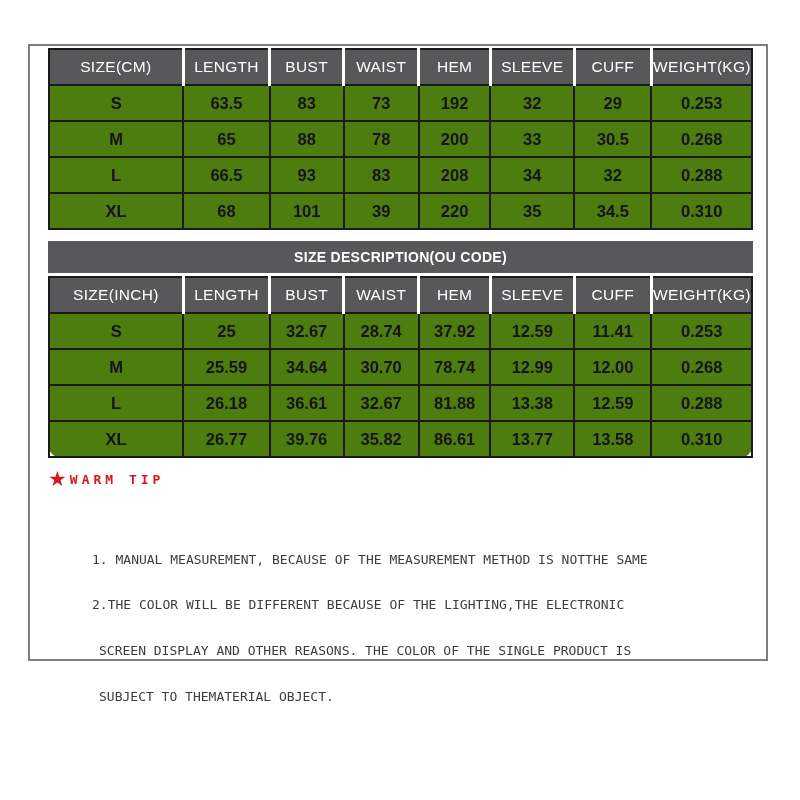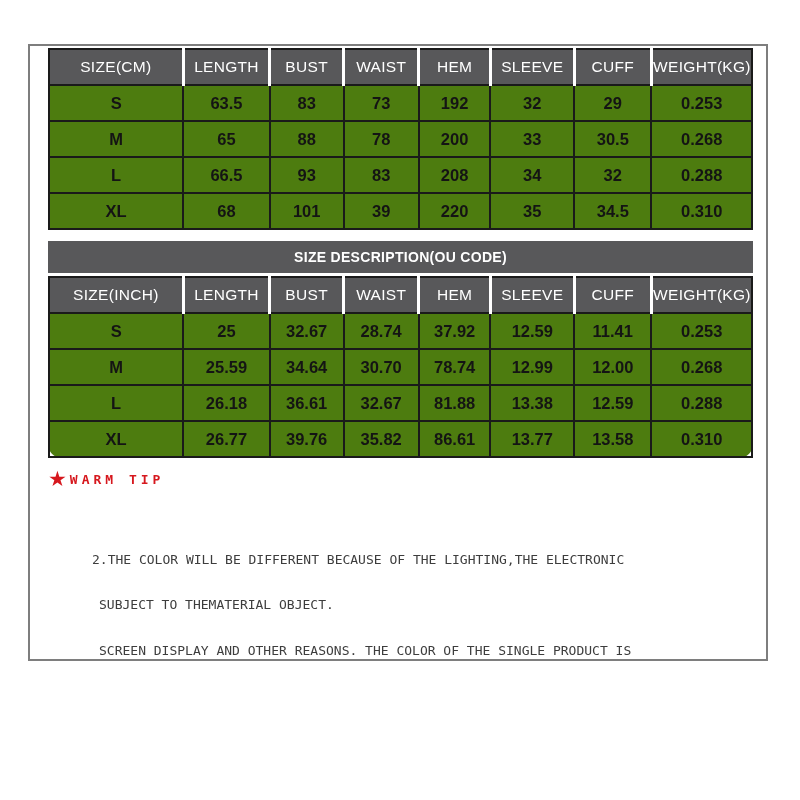--- a/index.html
+++ b/index.html
@@ -204,19 +204,20 @@
         </tr>
       </tbody>
     </table>
 
   <div class="warm-tip">
     <span class="star">★</span>
     <span class="label">WARM TIP</span>
   </div>
 
   <div class="tips">
+    <div class="num">1. MANUAL MEASUREMENT, BECAUSE OF THE MEASUREMENT METHOD IS NOTTHE SAME</div>
     <div class="num">2.THE COLOR WILL BE DIFFERENT BECAUSE OF THE LIGHTING,THE ELECTRONIC</div>
+    <div class="cont">SCREEN DISPLAY AND OTHER REASONS. THE COLOR OF THE SINGLE PRODUCT IS</div>
     <div class="cont">SUBJECT TO THEMATERIAL OBJECT.</div>
-    <div class="cont">SCREEN DISPLAY AND OTHER REASONS. THE COLOR OF THE SINGLE PRODUCT IS</div>
     
   </div>
 
 </div>
 
 </body></html>

